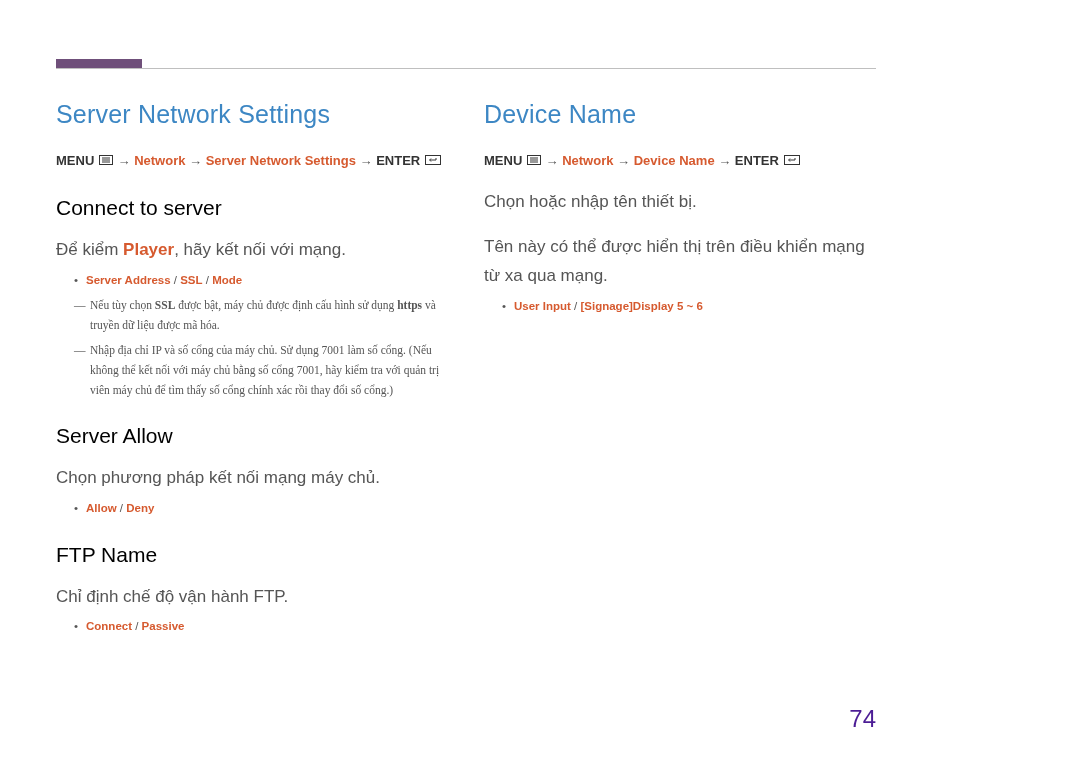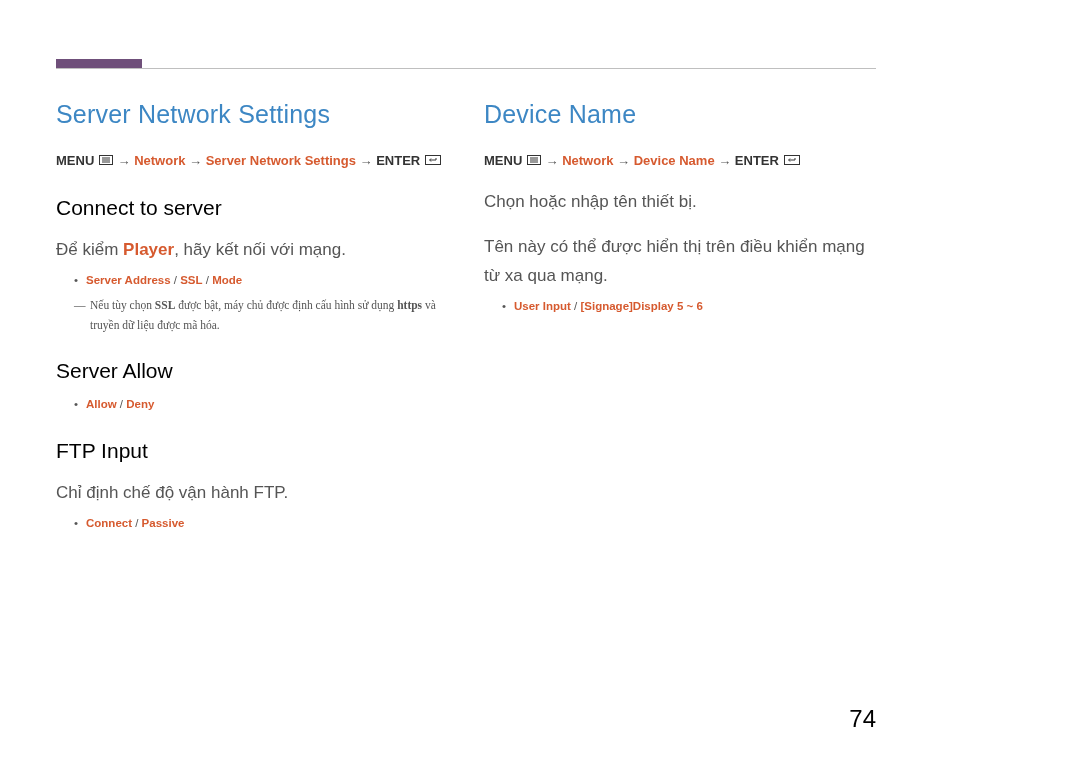--- a/index.html
+++ b/index.html
@@ -116,21 +116,21 @@
     content: "―";
     position: absolute;
     left: 0;
     color: #555555;
   }
   .page-no {
     position: absolute;
     right: 56px;
     bottom: 30px;
     font-size: 24px;
-    color: #000000;
+    color: #4c1d95;
     font-weight: 400;
   }
 </style>
 </head>
 <body>
 
 <div class="page">
 
   <div class="top-marker"></div>
   <div class="top-rule"></div>
@@ -171,30 +171,34 @@
       <ul class="bullets">
         <li>
           <span class="hl">Server Address</span> / <span class="hl">SSL</span> / <span class="hl">Mode</span>
         </li>
       </ul>
 
       <ul class="dashes">
         <li>
           <span>Nếu tùy chọn </span><b>SSL</b><span> được bật, máy chủ được định cấu hình sử dụng </span><b>https</b><span> và truyền dữ liệu được mã hóa.</span>
         </li>
+        <li>
+          <span>Nhập địa chỉ IP và số cổng của máy chủ. Sử dụng 7001 làm số cổng. (Nếu không thể kết nối với máy chủ bằng số cổng 7001, hãy kiểm tra với quản trị viên máy chủ để tìm thấy số cổng chính xác rồi thay đổi số cổng.)</span>
+        </li>
       </ul>
 
       <h2>Server Allow</h2>
+      <p class="body">Chọn phương pháp kết nối mạng máy chủ.</p>
       <ul class="bullets">
         <li>
           <span class="hl">Allow</span> / <span class="hl">Deny</span>
         </li>
       </ul>
 
-      <h2>FTP Input</h2>
+      <h2>FTP Name</h2>
       <p class="body">Chỉ định chế độ vận hành FTP.</p>
       <ul class="bullets">
         <li>
           <span class="hl">Connect</span> / <span class="hl">Passive</span>
         </li>
       </ul>
 
     </div>
 
     <div class="col">

